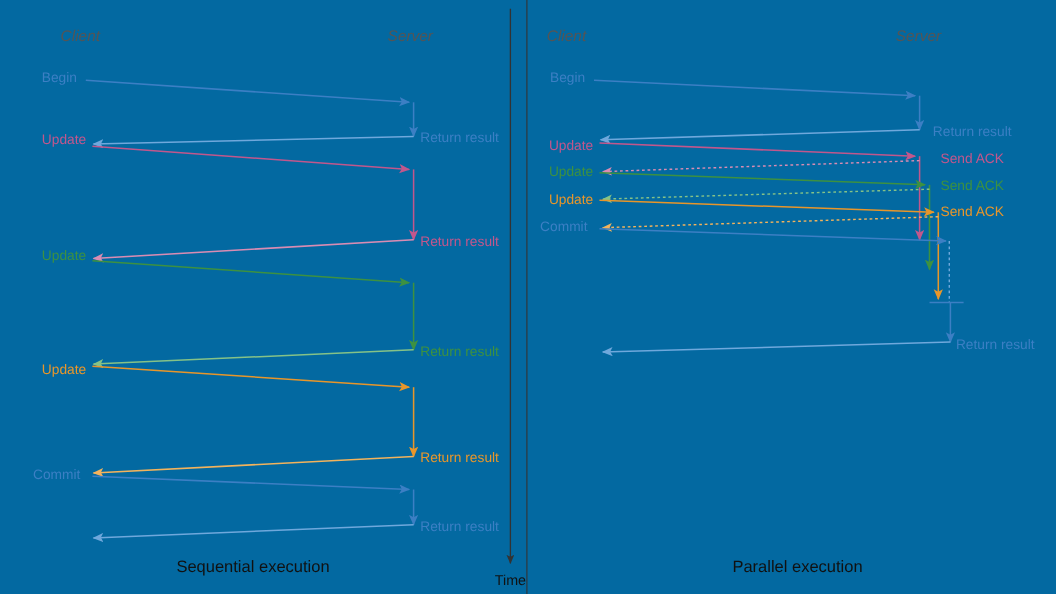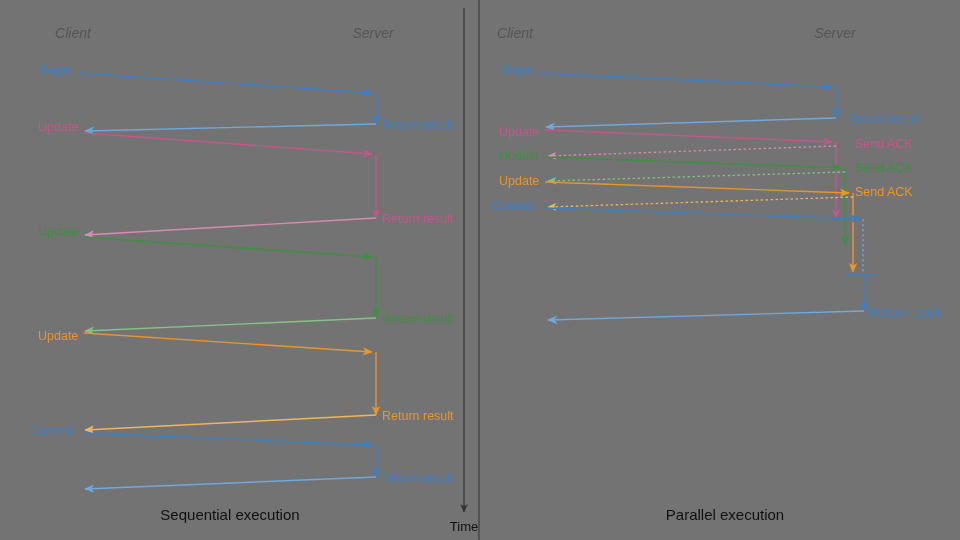--- a/index.html
+++ b/index.html
@@ -4,21 +4,21 @@
 <style>
   html, body {
     margin: 0;
     padding: 0;
     background: #ffffff;
   }
   #root {
     position: relative;
     width: 960px;
     height: 540px;
-    background: #737373;
+    background: #0369a1;
     font-family: "Liberation Sans", sans-serif;
     overflow: hidden;
   }
   svg.canvas {
     position: absolute;
     left: 0;
     top: 0;
     width: 960px;
     height: 540px;
   }

